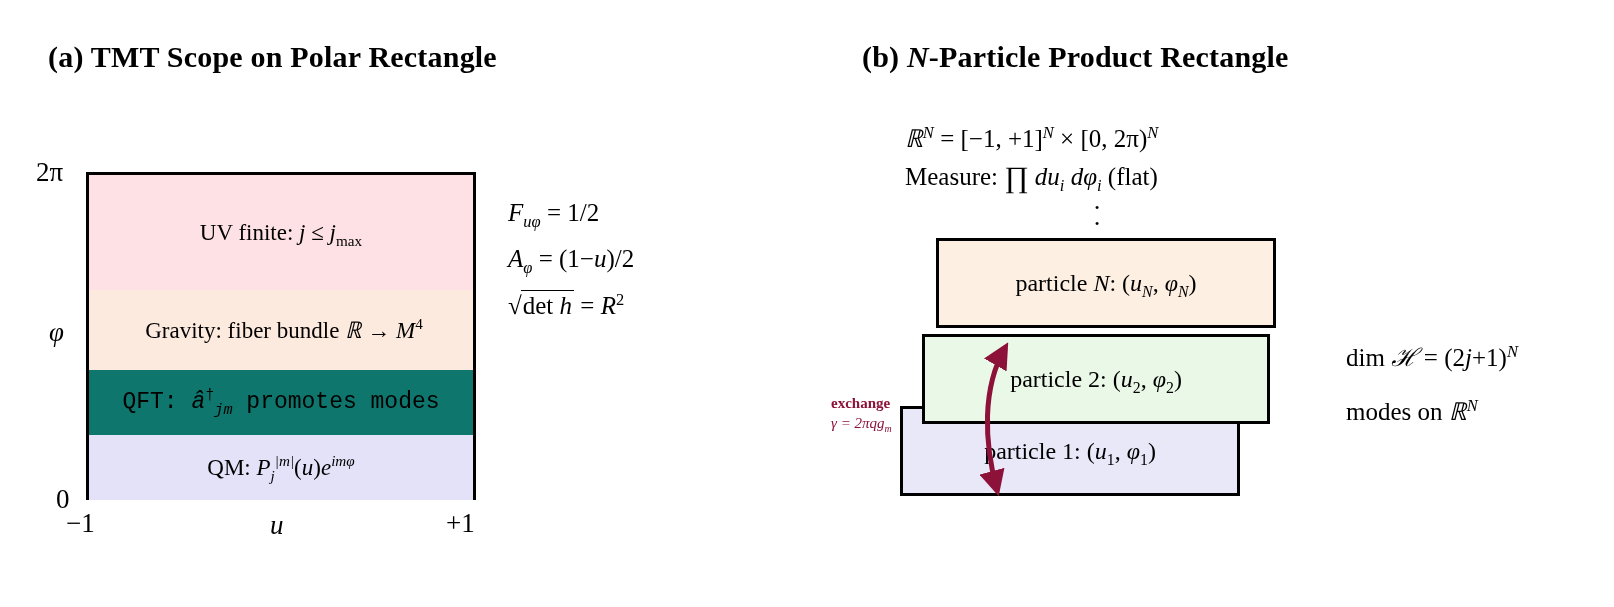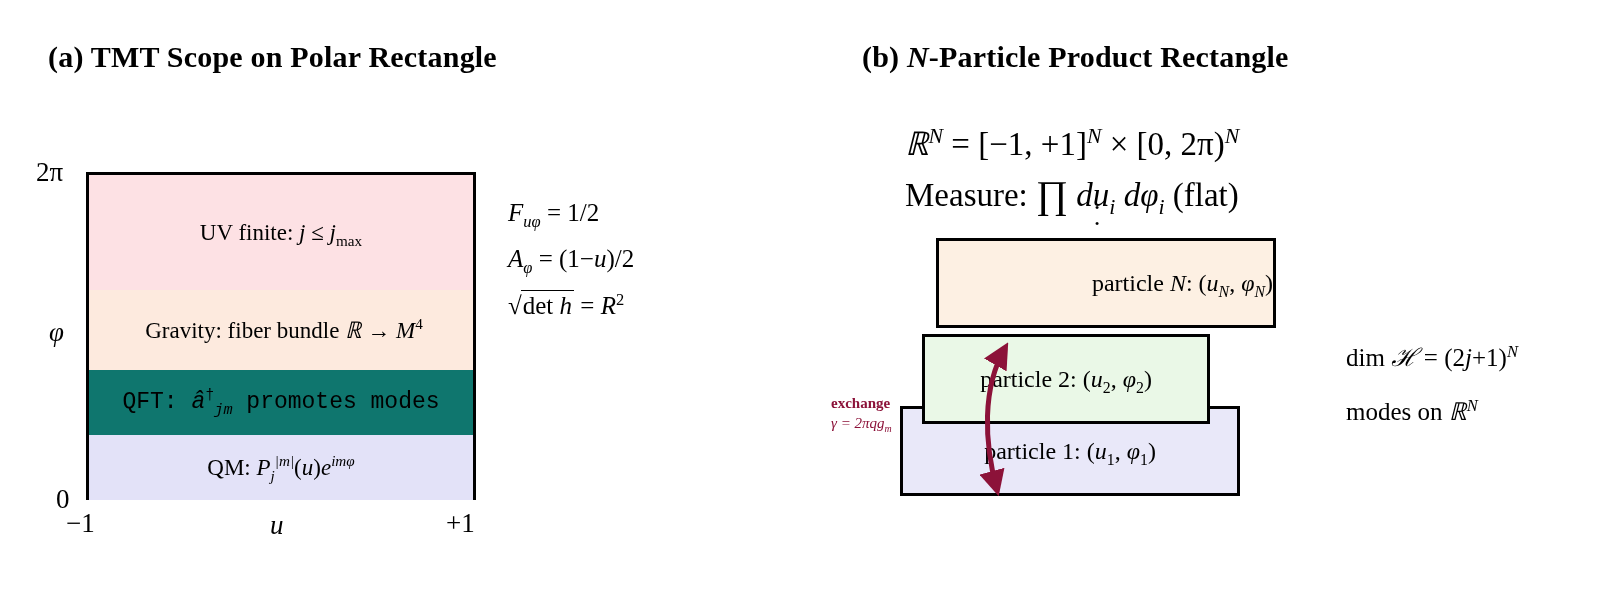--- a/index.html
+++ b/index.html
@@ -84,21 +84,21 @@
     line-height: 1.05;
   }
 
   
   #panel-b-header {
     left: 905px;
     top: 122px;
     width: 430px;
   }
   .pb-line {
-    font-size: 33px;
+    font-size: 25px;
     white-space: nowrap;
     line-height: 1.38;
   }
   #pb-dots {
     left: 1087px;
     top: 200px;
     font-size: 26px;
     line-height: 0.62;
     letter-spacing: 0;
     text-align: center;
@@ -112,22 +112,22 @@
     box-sizing: border-box;
     display: flex;
     align-items: center;
     justify-content: center;
   }
   .pbox-label {
     font-size: 24px;
     white-space: nowrap;
   }
   #pbox-1 { left: 900px; top: 406px; width: 340px; height: 90px; background: #e9e8f9; z-index: 1; }
-  #pbox-2 { left: 922px; top: 334px; width: 288px; height: 90px; background: #eaf8e7; z-index: 2; }
-  #pbox-n { left: 936px; top: 238px; width: 340px; height: 90px; background: #fdf0e3; z-index: 3; justify-content: flex-end; }
+  #pbox-2 { left: 922px; top: 334px; width: 348px; height: 90px; background: #eaf8e7; z-index: 2; }
+  #pbox-n { left: 936px; top: 238px; width: 340px; height: 90px; background: #fdf0e3; z-index: 3; }
 
   
   #exchange-note {
     left: 831px;
     top: 392px;
     width: 104px;
     color: #8c1239;
     z-index: 5;
     text-align: left;
   }

